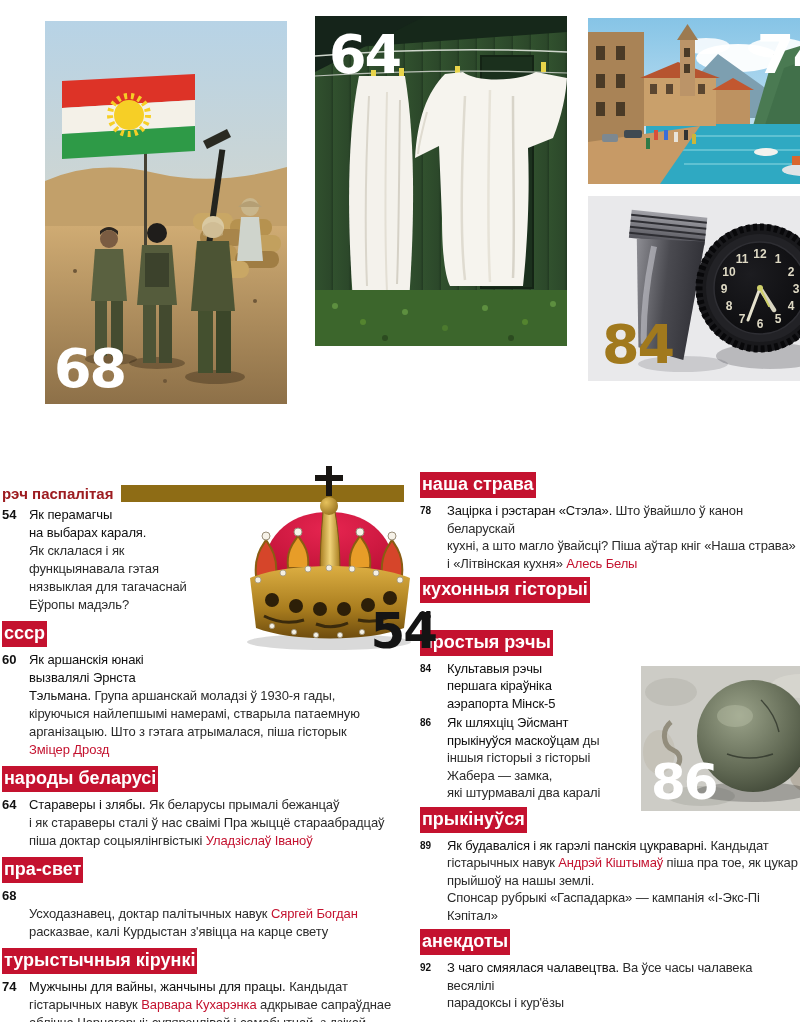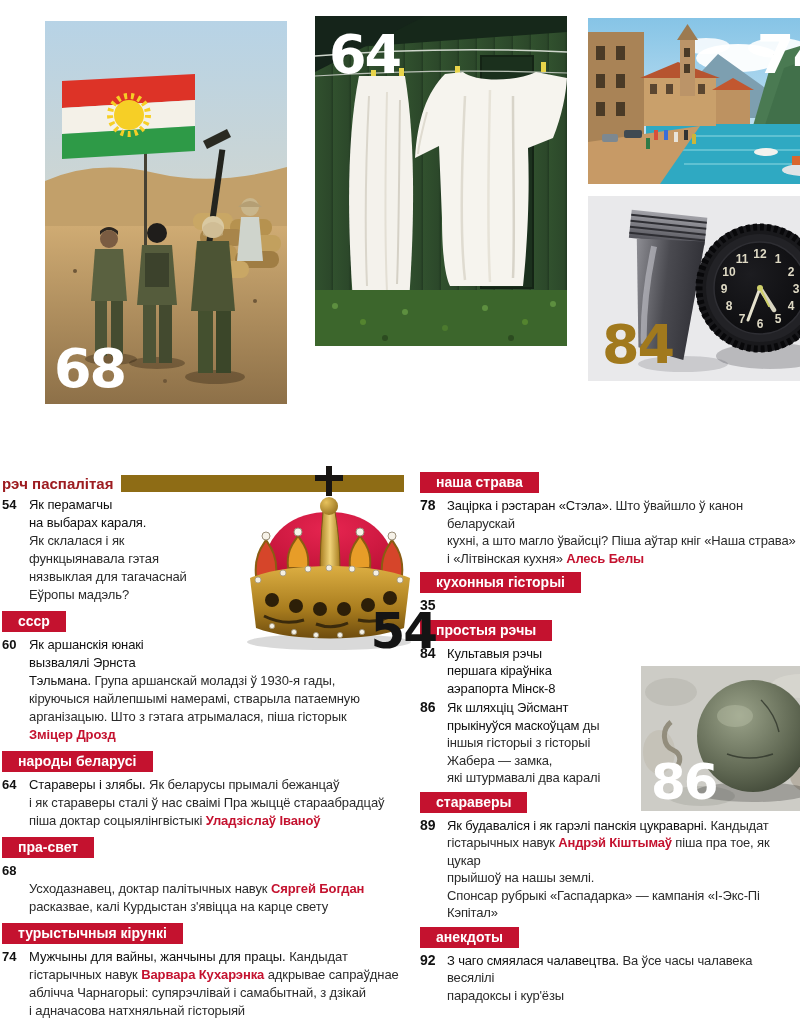--- a/index.html
+++ b/index.html
@@ -9,37 +9,37 @@
   .photo svg{display:block}
   .pnum{position:absolute;font-family:"DejaVu Sans","Liberation Sans",sans-serif;
         font-weight:800;font-size:54px;line-height:1;color:#fff;letter-spacing:-2px}
   .pnum.gold{color:#a1791d}
   .pnum.black{color:#141414}
 
   .col{position:absolute;top:470px}
   #col-left{left:2px;width:402px}
   #col-right{left:420px;width:380px}
 
-  .hdrbar{display:flex;align-items:center;margin:3px 0 3px;height:20px}
+  .hdrbar{display:flex;align-items:center;margin:13px 0 3px;height:20px}
   .hdrbar .lbl{font-size:15px;font-weight:700;color:#9d1c20;margin-right:8px;white-space:nowrap}
   .hdrbar .bar{flex:1 1 auto;height:17px;background:#8e6c15}
 
-  .sec{background:#c4122f;color:#fff;font-weight:700;font-size:14px;
-       padding:2px 16px 3px;width:max-content;margin:7px 0 4px}
+  .sec{background:#c4122f;color:#fff;font-weight:700;font-size:18px;
+       padding:2px 2px 3px;width:max-content;margin:7px 0 4px}
   #col-right .sec{margin:5px 0 4px}
 
   .entry{display:flex;margin:0 0 2px}
   .entry .num{flex:none;width:27px;font-weight:700;font-size:13px;color:#111}
   .entry .txt{white-space:pre-line;color:#2b2b2b}
   #col-left .entry .num{line-height:18px}
   #col-left .entry .txt{font-size:13px;line-height:18px;letter-spacing:-0.1px}
-  #col-right .entry .num{line-height:17.5px;font-size:14px}
+  #col-right .entry .num{line-height:17.5px;font-size:10px}
   #col-right .entry .txt{font-size:13px;line-height:17.5px;letter-spacing:-0.15px}
   .txt b{font-weight:400;color:#101010}
-  .txt .author{color:#c4122f;font-weight:700}
+  .txt .author{color:#c4122f;font-weight:400}
   .w180{width:180px;flex:none}
   .w170{width:170px;flex:none}
 </style>
 </head>
 <body>
 
 <figure class="photo" style="left:5px;top:5px;width:242px;height:383px">
   <svg width="242" height="383" viewBox="0 0 242 383">
     <defs>
       <linearGradient id="sky1" x1="0" y1="0" x2="0" y2="1">
@@ -431,33 +431,33 @@
   <div class="sec">кухонныя гісторыі</div>
   <div class="entry">
     <span class="num">35</span>
   </div>
 
   <div class="sec">простыя рэчы</div>
   <div class="entry">
     <span class="num">84</span>
     <span class="txt w170"><b>Культавыя рэчы
 першага кіраўніка
-аэрапорта Мінск-8</b></span>
+аэрапорта Мінск-5</b></span>
   </div>
 
   <div class="entry">
     <span class="num">86</span>
     <span class="txt w180"><b>Як шляхціц Эйсмант
 прыкінуўся маскоўцам</b><span> ды
 іншыя гісторыі з гісторыі
 Жабера — замка,
 які штурмавалі два каралі</span></span>
   </div>
 
-  <div class="sec">стараверы</div>
+  <div class="sec">прыкінуўся</div>
   <div class="entry">
     <span class="num">89</span>
     <span class="txt"><b>Як будаваліся і як гарэлі панскія цукраварні.</b><span> Кандыдат
 гістарычных навук </span><b class="author">Андрэй Кіштымаў</b><span> піша пра тое, як цукар
 прыйшоў на нашы землі.
 Спонсар рубрыкі «Гаспадарка» — кампанія «І-Экс-Пі Кэпітал»</span></span>
   </div>
 
   <div class="sec">анекдоты</div>
   <div class="entry">

